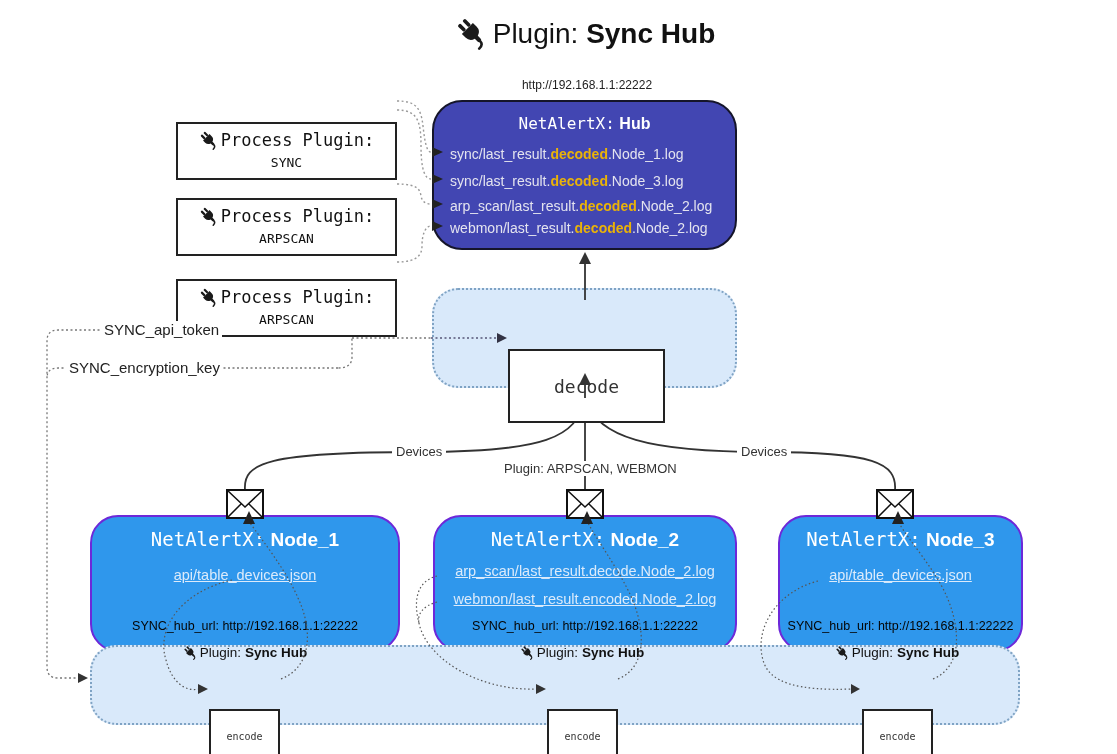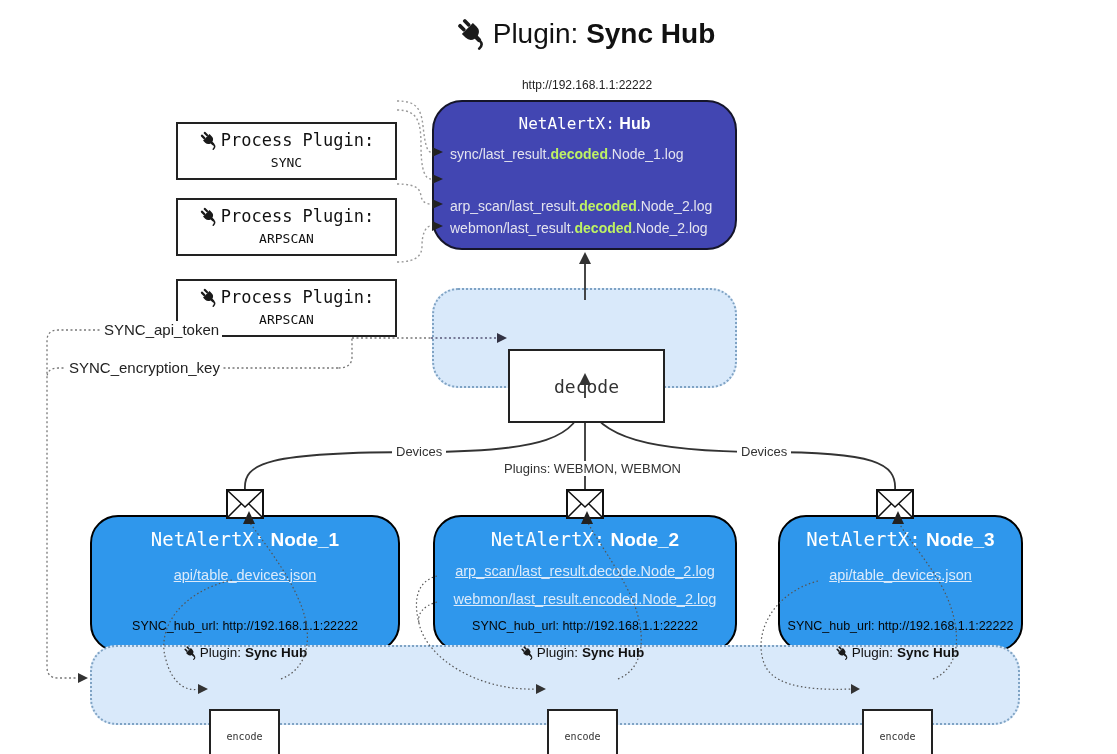--- a/index.html
+++ b/index.html
@@ -16,42 +16,42 @@
   .plug-md{width:20px;height:20px;vertical-align:-4px;margin-right:2px;}
   .plug-sm{width:15px;height:15px;vertical-align:-3px;margin-right:2px;}
 
   
   .hub-url{left:437px;top:78px;width:300px;text-align:center;font-size:12px;color:#222;}
   .hub{left:432px;top:100px;width:305px;height:150px;background:var(--hub-bg,#4246b2);
        border:2px solid #15152a;border-radius:30px;box-sizing:border-box;}
   .hub-title{position:absolute;left:0;top:12px;width:100%;text-align:center;font-size:16px;color:#fff;}
   .hub-title b{font-family:"Liberation Sans",sans-serif;font-weight:700;}
   .hublog{position:absolute;left:16px;font-size:14px;color:#e4e4ef;white-space:nowrap;}
-  .hublog b{color:#bef264;}
+  .hublog b{color:#eab308;}
 
   
   .pbox{left:176px;width:221px;height:58px;background:#fff;border:2px solid #222;box-sizing:border-box;}
   .pbox .l1{position:absolute;left:0;top:6px;width:100%;text-align:center;font-size:17px;color:#111;white-space:nowrap;}
   .pbox .l2{position:absolute;left:0;top:31px;width:100%;text-align:center;font-size:13px;color:#111;}
 
   
   .panel{background:var(--panel-bg,#d9e9fa);border:2px dotted var(--panel-border,#7fa3c4);
          border-radius:26px;box-sizing:border-box;}
   .decode-panel{left:432px;top:288px;width:305px;height:100px;}
   .wbox{background:#fff;border:2px solid #222;box-sizing:border-box;display:flex;
         align-items:center;justify-content:center;color:#333;}
   .decode-box{left:508px;top:301px;width:157px;height:74px;font-size:18px;}
   .encode-box{width:71px;height:55px;top:661px;font-size:10px;}
 
   
   .wire-label{background:#fff;color:#333;font-size:13px;padding:0 4px;white-space:nowrap;}
   .token-label{background:#fff;color:#222;font-size:15px;padding:0 3px;white-space:nowrap;}
 
   
-  .nodebox{top:515px;height:137px;background:var(--node-bg,#2f97ec);border:2px solid #000000;
+  .nodebox{top:515px;height:137px;background:var(--node-bg,#2f97ec);border:2px solid #6d28d9;
            border-radius:28px;box-sizing:border-box;}
   .node-title{position:absolute;left:0;top:11px;width:100%;text-align:center;font-size:19px;color:#fff;white-space:nowrap;}
   .node-title b{font-family:"Liberation Sans",sans-serif;font-weight:700;}
   .nfile{position:absolute;left:0;width:100%;text-align:center;font-size:14.5px;color:#dcebfb;white-space:nowrap;text-decoration:underline;}
   .nurl{position:absolute;left:0;top:102px;width:100%;text-align:center;font-size:12.5px;color:#050505;white-space:nowrap;}
 
   
   .bottom-panel{left:90px;top:645px;width:930px;height:80px;}
   .enc-label{top:645px;width:170px;text-align:center;font-size:13.5px;color:#111;white-space:nowrap;}
   .enc-label b{font-weight:700;}
@@ -102,20 +102,21 @@
     <b>Sync Hub</b>
   </div>
 
   <div class="abs hub-url">http://192.168.1.1:22222</div>
   <div class="abs hub">
     <div class="hub-title">
       <span class="mono">NetAlertX:</span>
       <b>Hub</b>
     </div>
     <div class="hublog" style="top:44px"><span>sync/last_result.</span><b>decoded</b><span>.Node_1.log</span></div>
+    <div class="hublog" style="top:71px"><span>sync/last_result.</span><b>decoded</b><span>.Node_3.log</span></div>
     <div class="hublog" style="top:96px"><span>arp_scan/last_result.</span><b>decoded</b><span>.Node_2.log</span></div>
     <div class="hublog" style="top:118px"><span>webmon/last_result.</span><b>decoded</b><span>.Node_2.log</span></div>
   </div>
 
   <div class="abs pbox mono" style="top:74px">
     <div class="l1"><svg class="plug-md">
           <use href="#plugsym"></use>
         </svg><span>Process Plugin:</span></div>
     <div class="l2">SYNC</div>
   </div>
@@ -132,21 +133,21 @@
     <div class="l2">ARPSCAN</div>
   </div>
 
   <div class="abs panel decode-panel"></div>
   <div class="abs wbox decode-box mono">decode</div>
 
   <div class="abs token-label" style="left:101px;top:321px">SYNC_api_token</div>
   <div class="abs token-label" style="left:66px;top:359px">SYNC_encryption_key</div>
 
   <div class="abs wire-label" style="left:392px;top:444px">Devices</div>
-  <div class="abs wire-label" style="left:500px;top:461px">Plugins: WEBMON, WEBMON</div>
+  <div class="abs wire-label" style="left:500px;top:461px">Plugin: ARPSCAN, WEBMON</div>
   <div class="abs wire-label" style="left:737px;top:444px">Devices</div>
 
   <div class="abs nodebox" style="left:90px;width:310px">
     <div class="node-title"><span class="mono">NetAlertX:</span> <b>Node_1</b></div>
     <div class="nfile" style="top:50px">api/table_devices.json</div>
     <div class="nurl">SYNC_hub_url: http://192.168.1.1:22222</div>
   </div>
   <div class="abs nodebox" style="left:433px;width:304px">
     <div class="node-title"><span class="mono">NetAlertX:</span> <b>Node_2</b></div>
     <div class="nfile" style="top:46px">arp_scan/last_result.decode.Node_2.log</div>

